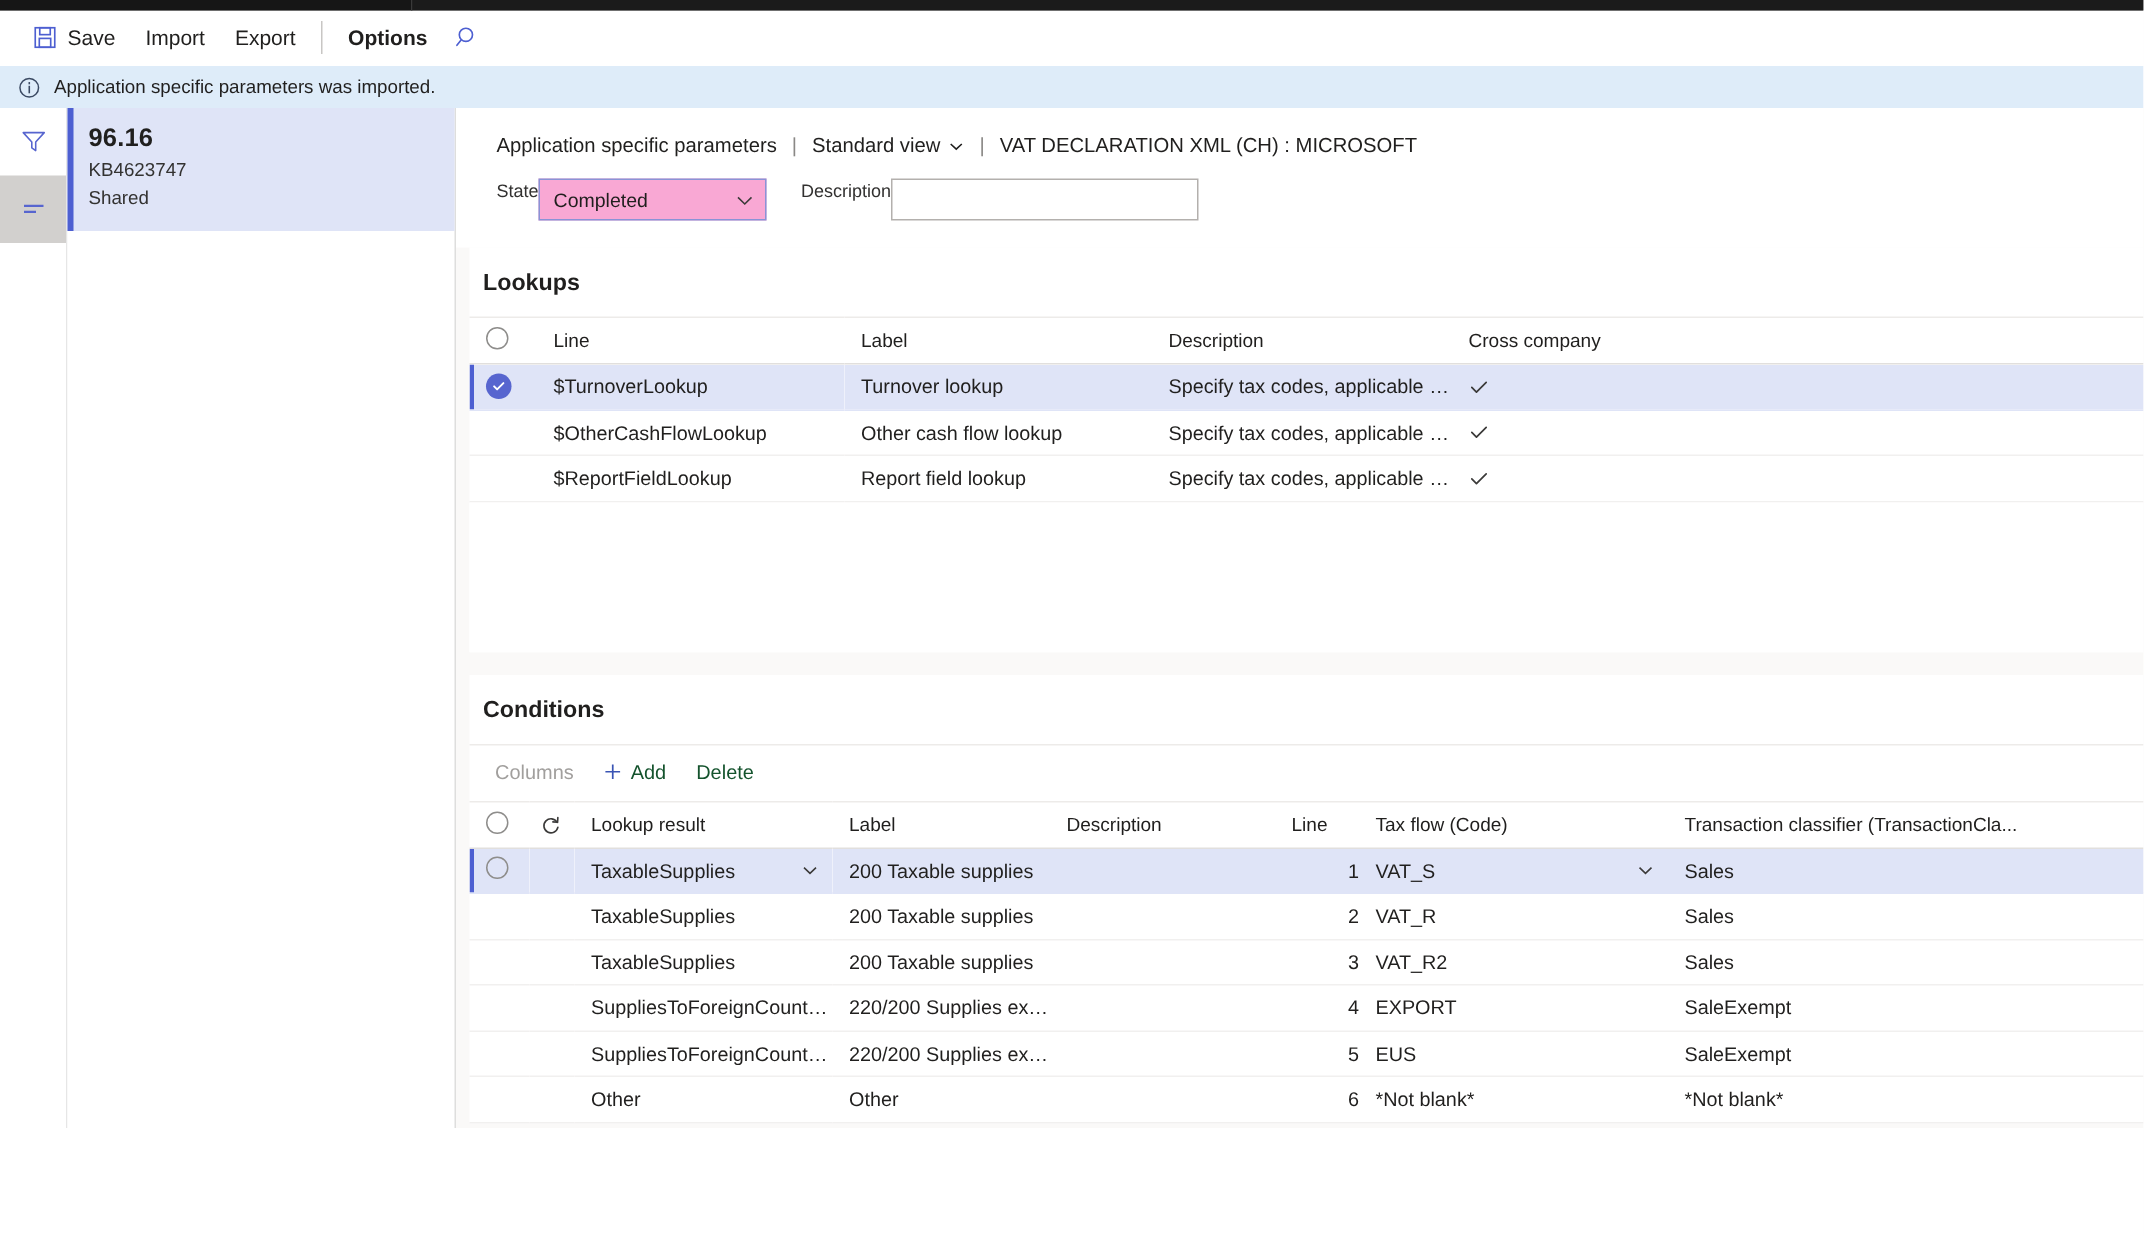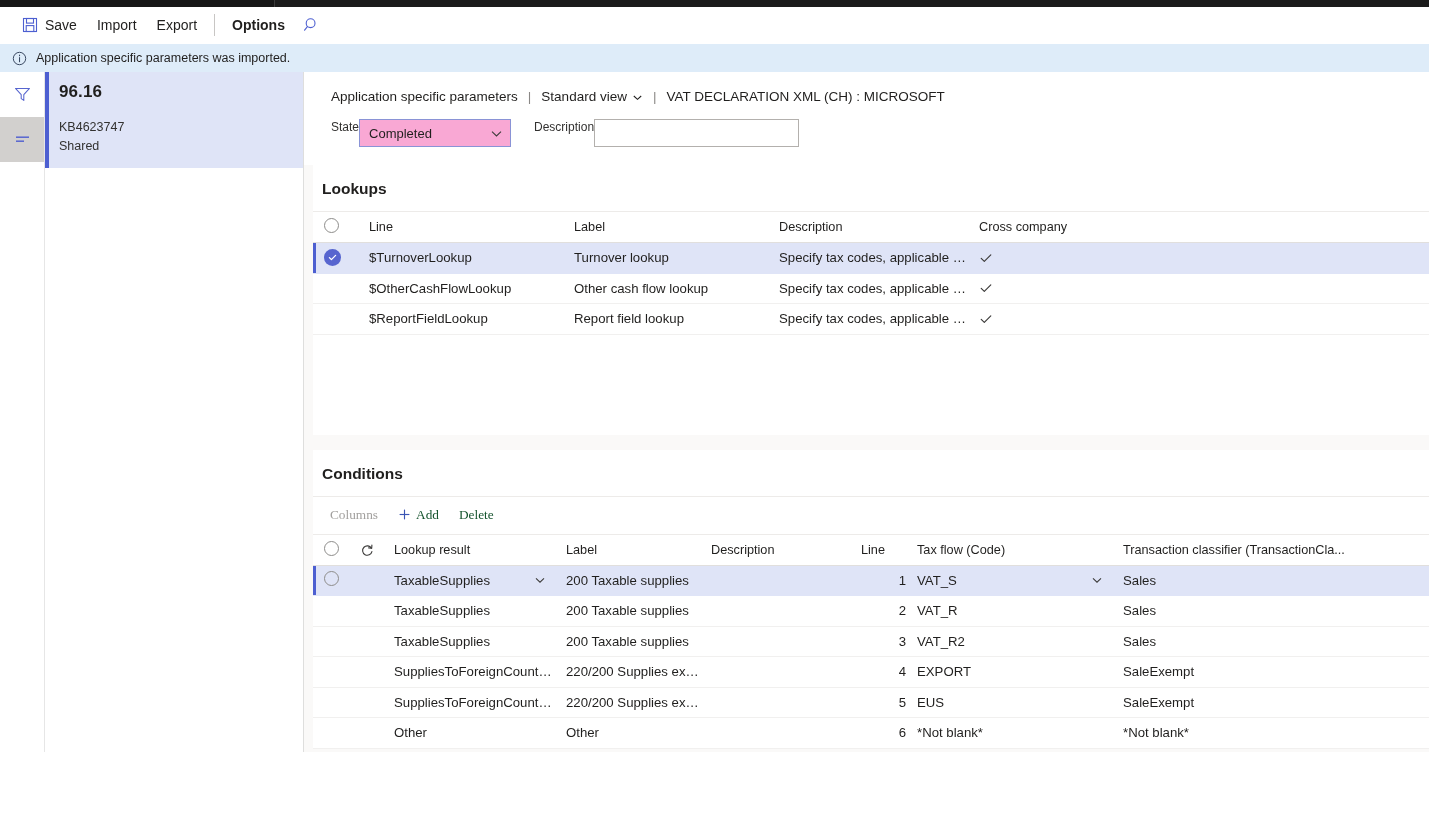--- a/index.html
+++ b/index.html
@@ -109,21 +109,21 @@
     cursor: pointer;
   }
   .list-card::before {
     content: "";
     position: absolute;
     left: 0; top: 0; bottom: 0;
     width: 4px;
     background: #4d5fd1;
   }
   .lc-title { font-size: 17px; font-weight: 600; color: #201f1e; line-height: 22px; letter-spacing: .1px;}
-  .lc-sub   { font-size: 12.5px; color: #333231; line-height: 19px; margin-top: 15px;}
+  .lc-sub   { font-size: 12.5px; color: #333231; line-height: 19px; margin-top: 1px;}
   .lc-sub2  { font-size: 12.5px; color: #333231; line-height: 19px; }
 
   
   .main {
     flex: 1;
     background: #faf9f8;
     overflow: hidden;
     position: relative;
   }
   .main-header {
@@ -260,21 +260,20 @@
     border-top: 1px solid #edebe9;
   }
   .tb-item {
     font-size: 13.3px;
     padding: 4px 8px;
     cursor: pointer;
     display: flex;
     align-items: center;
     gap: 5px;
     line-height: 18px;
-    font-family: Liberation Serif, serif;
   }
   .tb-item.disabled { color: #a19f9d; cursor: default; }
   .tb-item.link { color: #14532d; }
 
   .lookups-body-pad { height: 100px; background:#ffffff; }
   .card-gap { height: 15px; background: #faf9f8; }
 
   svg { display: block; }
 </style>
 </head>

